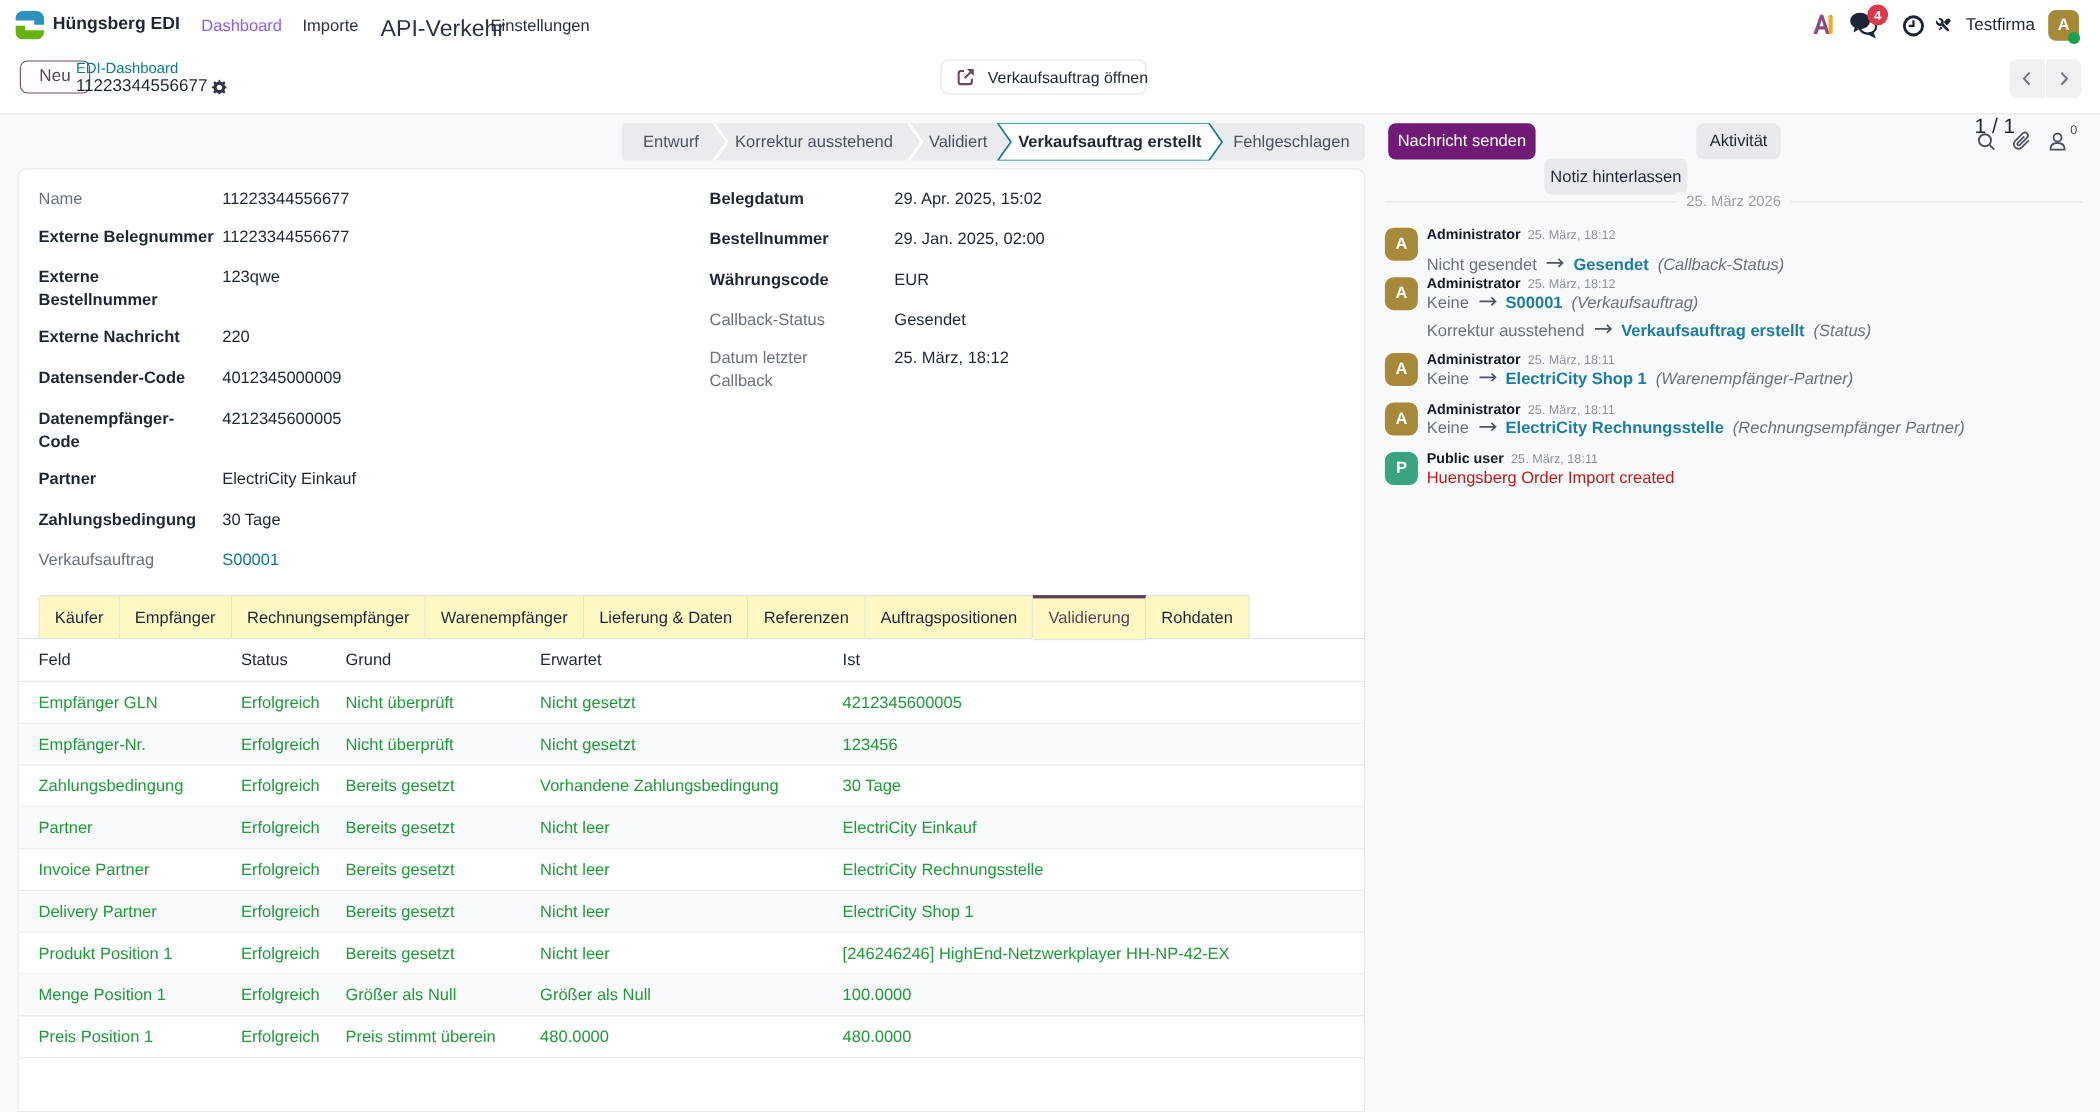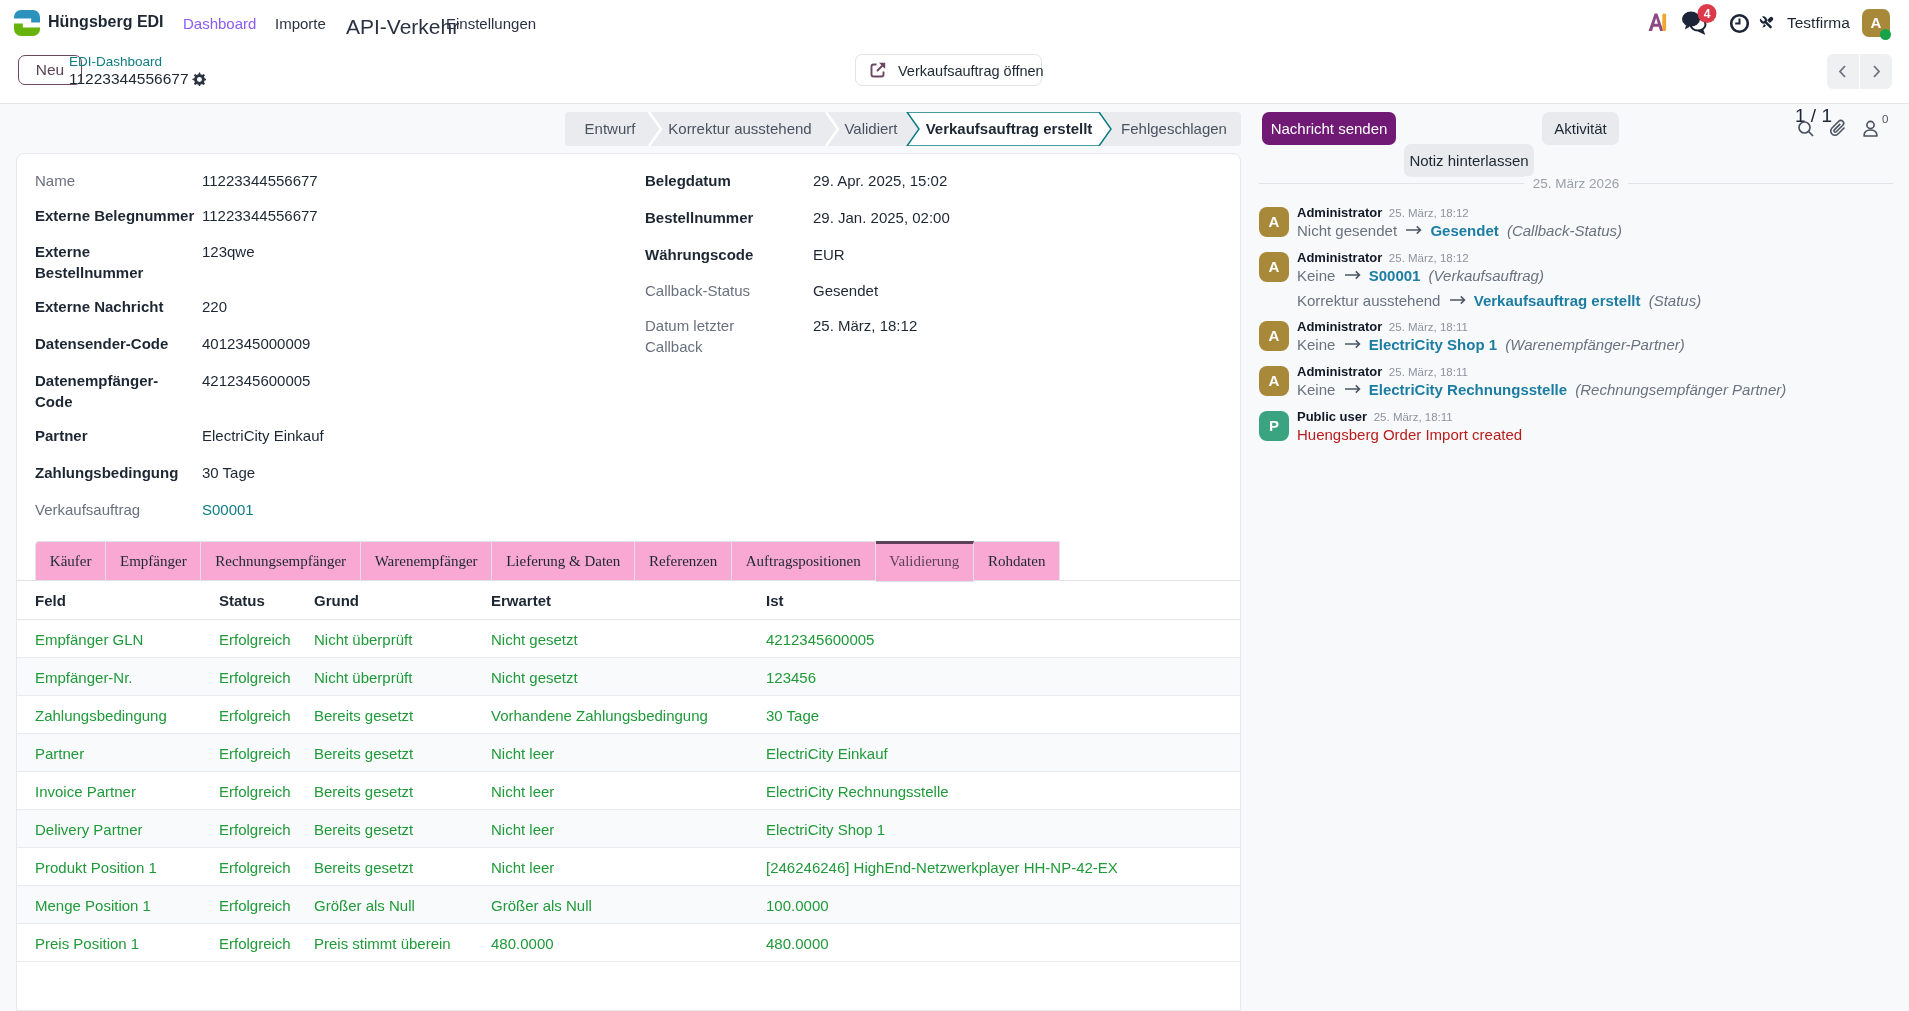--- a/index.html
+++ b/index.html
@@ -5,26 +5,26 @@
 * { margin:0; padding:0; box-sizing:border-box; }
 html,body { width:1909px; height:1011px; font-family:"Liberation Sans",sans-serif; background:#fff; overflow:hidden; position:relative; }
 .abs { position:absolute; }
 .nowrap { white-space:nowrap; }
 
 .flabel { position:absolute; width:162px; font-size:15px; line-height:21px; font-weight:700; color:#1d2733; }
 .flabel.muted { font-weight:400; color:#69707e; }
 .fval { position:absolute; font-size:15px; line-height:21px; color:#1d2733; white-space:nowrap; }
 
 .tabs { position:absolute; left:17px; top:541px; width:1223px; height:40px; border-bottom:1px solid #dfe3e8; padding-left:18px; display:flex; }
-.tab { height:40px; line-height:39px; padding:0 13.8px; border:1px solid #dfe3e8; border-left:none; font-size:15px; color:#1d2733; background:#f9a8d4; white-space:nowrap;font-family:Liberation Serif, serif; }
+.tab { height:40px; line-height:39px; padding:0 13.8px; border:1px solid #dfe3e8; border-left:none; font-size:15px; color:#1d2733; background:#fef9c3; white-space:nowrap; }
 .tab.first { border-left:1px solid #dfe3e8; border-top-left-radius:4px; }
 .tab.active { border-top:3px solid #5d4257; color:#5d4257; line-height:35px; height:41px; margin-bottom:-1px; }
 
 .trow { position:relative; height:38px; border-bottom:1px solid #e8eaed; font-size:15px; color:#1f9a39; }
-.trow.head { height:39px; color:#1d2733; font-weight:700; border-bottom:1px solid #e4e7ea; }
+.trow.head { height:39px; color:#1d2733; font-weight:400; border-bottom:1px solid #e4e7ea; }
 .trow.alt { background:#f9fafb; }
 .trow span { position:absolute; top:50%; transform:translateY(-50%); white-space:nowrap; }
 .c1{left:18px}.c2{left:202px}.c3{left:297px}.c4{left:474px}.c5{left:749px}
 
 .btn { position:absolute; height:33px; border-radius:7px; font-size:15px; line-height:33px; text-align:center; white-space:nowrap; }
 .btn-purple { background:#701a75; color:#fff; font-weight:500; }
 .btn-gray { background:#e8eaed; color:#1d2733; font-weight:500; }
 
 .avatar { position:absolute; width:30px; height:30px; border-radius:8px; color:#fff; font-weight:700; font-size:15px; text-align:center; line-height:30px; }
 .mname { position:absolute; font-size:13px; font-weight:700; color:#111827; white-space:nowrap; }
@@ -270,21 +270,21 @@
 </svg>
 <div class="abs" style="left:1882px;top:113px;font-size:11.5px;color:#4b5260;">0</div>
 
 <div class="abs" style="left:1259px;top:183px;width:634px;height:1px;background:#e2e4e8;"></div>
 <div class="abs" style="left:1259px;top:174px;width:634px;text-align:center;">
   <span style="background:#f8f9fa;padding:0 9px;color:#9aa0ab;font-size:13.5px;">25. März 2026</span>
 </div>
 
 <div class="avatar" style="left:1259px;top:207px;background:#a8893a;">A</div>
 <div class="mname" style="left:1297px;top:205px;">Administrator <small>25. März, 18:12</small></div>
-<div class="mbody" style="left:1297px;top:222px;text-align:right;">Nicht gesendet <svg class="arrsvg" width="17" height="10" viewBox="0 0 17 10">
+<div class="mbody" style="left:1297px;top:232px;text-align:right;">Nicht gesendet <svg class="arrsvg" width="17" height="10" viewBox="0 0 17 10">
       <path d="M1,5 H15.5 M11.8,1.4 L15.5,5 L11.8,8.6" stroke="#4b5563" stroke-width="1.5" fill="none"></path>
     </svg> <span class="new">Gesendet</span> <span class="fld">(Callback-Status)</span></div>
 
 <div class="avatar" style="left:1259px;top:252px;background:#a8893a;">A</div>
 <div class="mname" style="left:1297px;top:250px;">Administrator <small>25. März, 18:12</small></div>
 <div class="mbody" style="left:1297px;top:267px;">Keine <svg class="arrsvg" width="17" height="10" viewBox="0 0 17 10">
       <path d="M1,5 H15.5 M11.8,1.4 L15.5,5 L11.8,8.6" stroke="#4b5563" stroke-width="1.5" fill="none"></path>
     </svg> <span class="new">S00001</span> <span class="fld">(Verkaufsauftrag)</span></div>
 <div class="mbody" style="left:1297px;top:292px;">Korrektur ausstehend <svg class="arrsvg" width="17" height="10" viewBox="0 0 17 10">
       <path d="M1,5 H15.5 M11.8,1.4 L15.5,5 L11.8,8.6" stroke="#4b5563" stroke-width="1.5" fill="none"></path>

